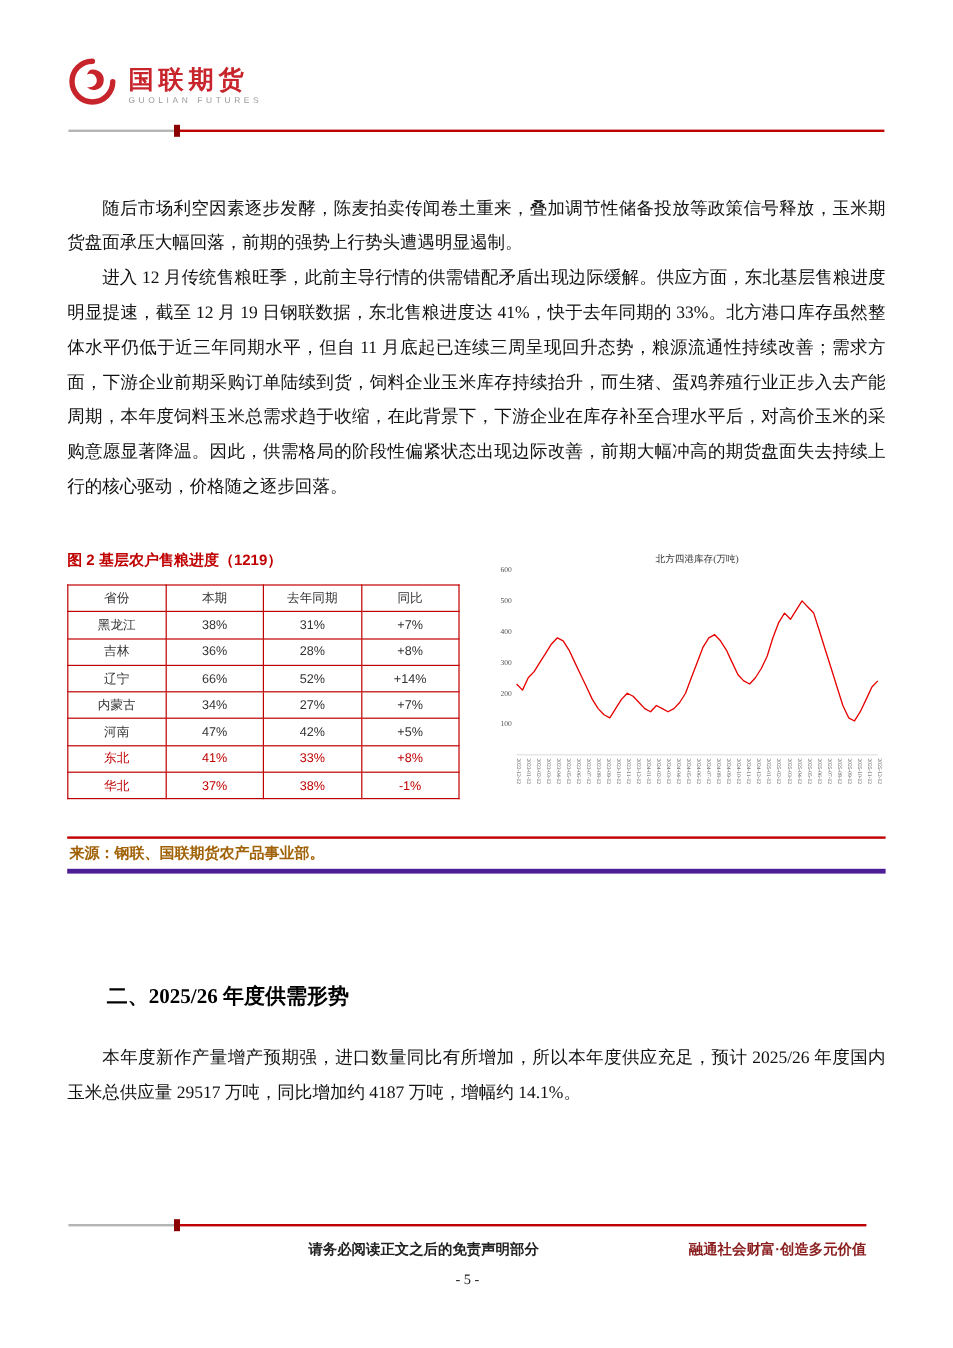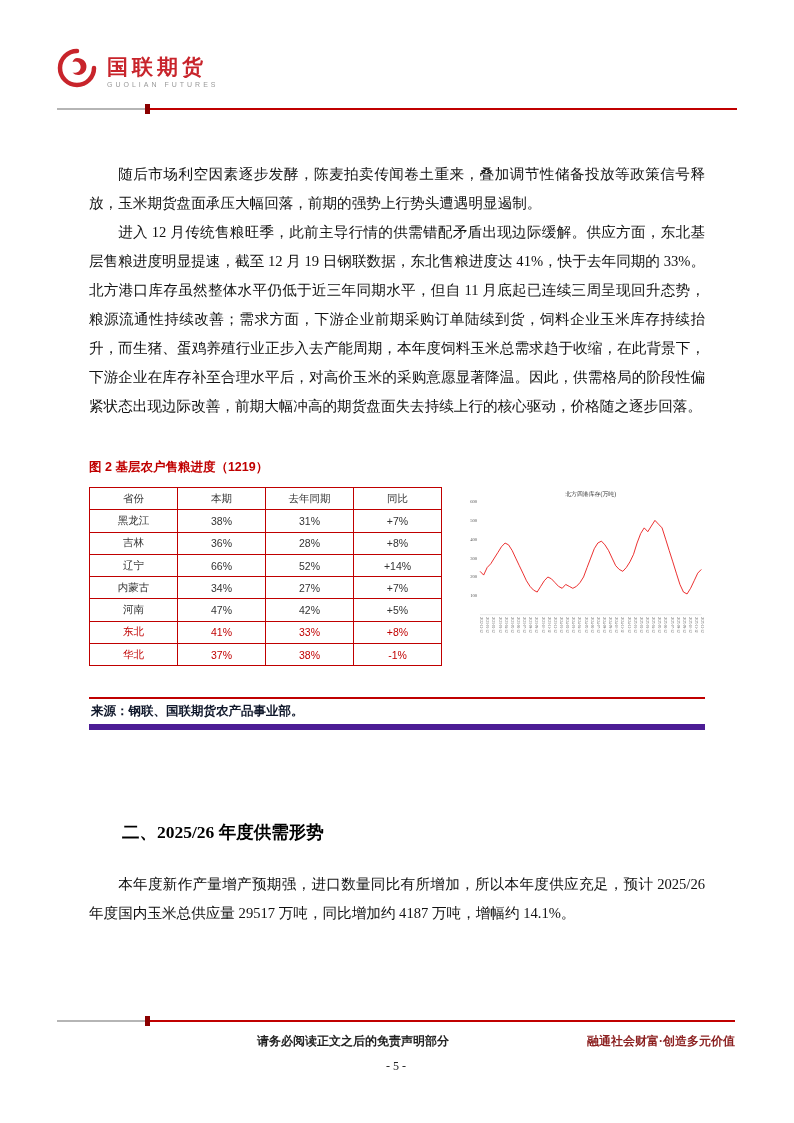--- a/index.html
+++ b/index.html
@@ -13,43 +13,43 @@
   .logo-icon{width:40px;height:40px;flex:0 0 auto;}
   .logo-text{display:flex;flex-direction:column;}
   .logo-cn{font-family:"Liberation Sans","DejaVu Sans",sans-serif;font-size:21px;font-weight:bold;color:#c8242b;letter-spacing:4px;line-height:1.1;}
   .logo-en{font-family:"Liberation Sans","DejaVu Sans",sans-serif;font-size:7px;color:#999;letter-spacing:3px;margin-top:3px;}
   
   .rule{display:flex;align-items:center;height:10px;}
   .rule .seg-gray{width:88px;height:2px;background:#b5b5b5;}
   .rule .tick{width:5px;height:10px;background:#8b0000;}
   .rule .seg-red{flex:1;height:2px;background:#c00000;}
   
-  .content{padding:0 89px;}
+  .content{padding:0 56px;}
   .body-text{margin-top:46px;}
   .body-text p{margin:0;font-size:14.6px;line-height:29px;text-align:justify;text-indent:2em;}
   
   .figures{display:flex;gap:16px;margin-top:38px;}
-  .fig-left{width:353px;flex:0 0 auto;}
+  .fig-left{width:327px;flex:0 0 auto;}
   .fig-right{flex:1;min-width:0;}
   .fig-caption{color:#c00000;font-weight:bold;font-size:12.5px;margin-bottom:11px;font-family:"Liberation Sans","DejaVu Sans",sans-serif;}
   .fig-right .fig-caption{padding-left:54px;}
   table.sales{border-collapse:collapse;width:100%;font-size:10.5px;font-family:"Liberation Sans","DejaVu Sans",sans-serif;table-layout:fixed;}
   table.sales th,table.sales td{border:1px solid #c00000;height:21.3px;text-align:center;font-weight:normal;color:#333;padding:0;}
   table.sales tr.hl td{color:#c00000;}
   svg.chart{width:100%;height:232px;display:block;}
   
-  .source{margin-top:6px;border-top:2px solid #c00000;border-bottom:6px solid #4c1d95;
-    padding:4px 2px;color:#0f172a;font-size:12.5px;font-weight:bold;
+  .source{margin-top:6px;border-top:2px solid #c00000;border-bottom:4px solid #4c1d95;
+    padding:4px 2px;color:#a16207;font-size:12.5px;font-weight:bold;
     font-family:"Liberation Sans","DejaVu Sans",sans-serif;}
   
   .section-h{margin:90px 0 0 33px;font-size:17.5px;font-weight:bold;color:#000;}
   .sub-h{margin:42px 0 0 24px;font-size:14.5px;font-weight:bold;color:#000;}
   .supply-p{margin-top:26px;}
   
-  .footer{position:absolute;left:57px;right:59px;top:1016px;}
+  .footer{position:absolute;left:57px;right:72px;top:1016px;}
   .footer-texts{display:flex;justify-content:space-between;align-items:center;margin-top:7px;
     font-family:"Liberation Sans","DejaVu Sans",sans-serif;font-size:12px;font-weight:bold;}
   .disclaimer{color:#222;margin-left:200px;}
   .slogan{color:#8b1f1f;}
   .page-num{text-align:center;margin-top:9px;font-size:12px;color:#222;font-family:"Liberation Serif",serif;}
 </style>
 </head>
 <body>
 
 <div class="page">

